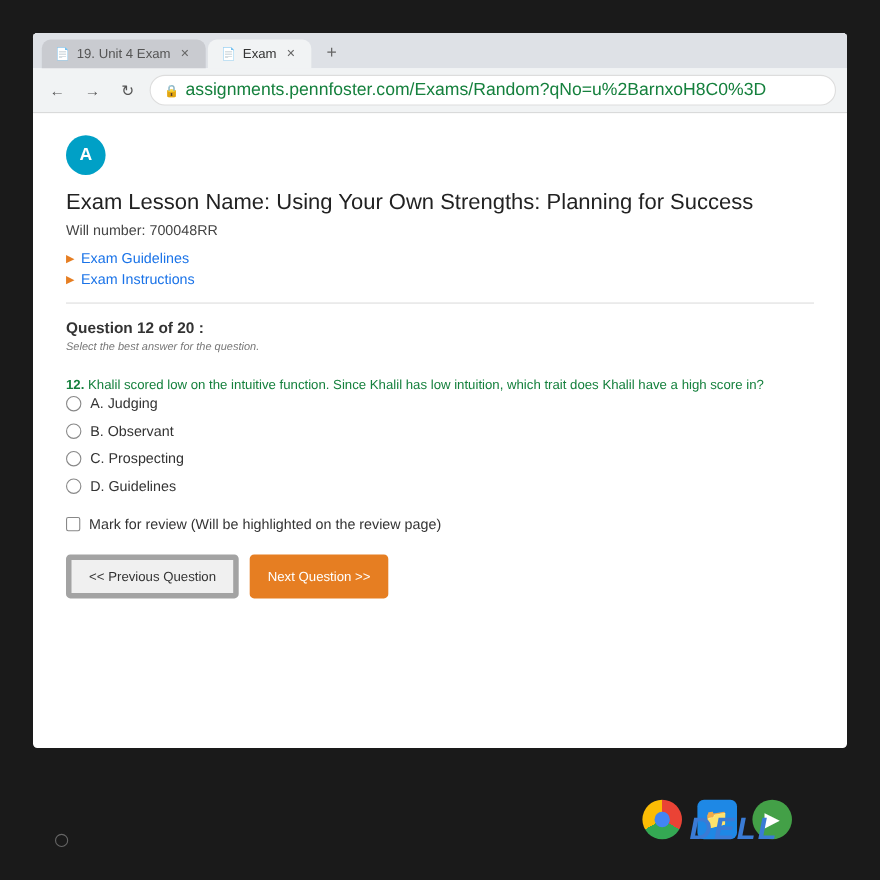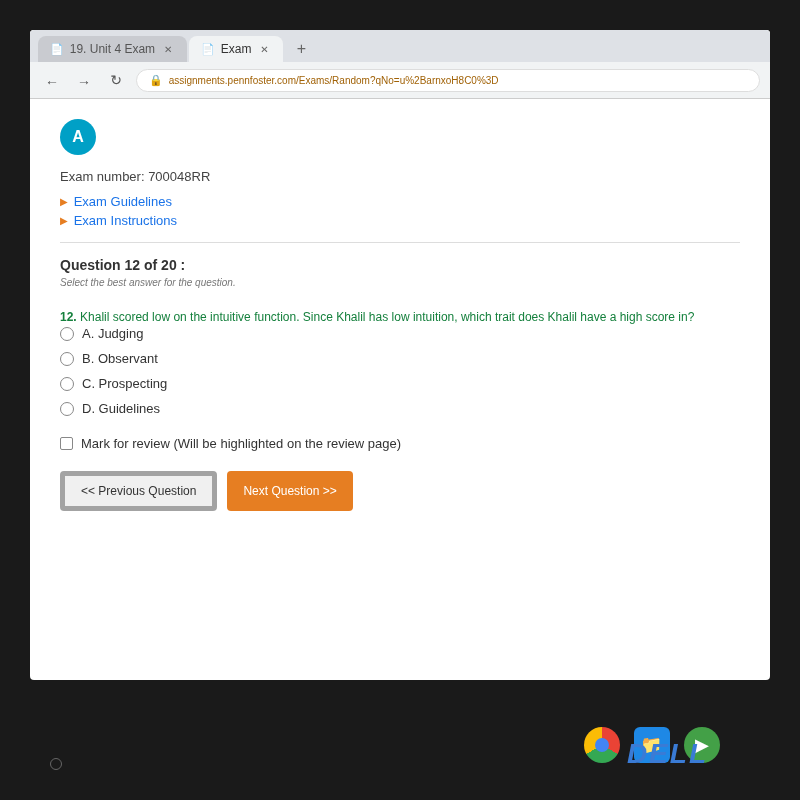--- a/index.html
+++ b/index.html
@@ -360,32 +360,33 @@
         <span>←</span>
       </div>
       <div class="nav-btn">
         <span>→</span>
       </div>
       <div class="nav-btn">
         <span>↻</span>
       </div>
       <div class="address-bar">
         <span class="lock-icon">🔒</span>
-        <span style="font-size:10px;color:#a16207;">assignments.pennfoster.com/Exams/Random?qNo=u%2BarnxoH8C0%3D</span>
+        <span style="font-size:16px;color:#15803d;">assignments.pennfoster.com/Exams/Random?qNo=u%2BarnxoH8C0%3D</span>
       </div>
     </div>
   </div>
 
   <div class="page-content">
 
     <div class="logo-icon">
       <span>A</span>
     </div>
 
-    <div class="exam-number">Exam number: 700048RR</div>
+    <div class="exam-title">Exam Lesson Name: Using Your Own Strengths: Planning for Success</div>
+    <div class="exam-number">Will number: 700048RR</div>
 
     <div class="collapsible-link">
       <span class="arrow">▶</span>
       <span>Exam Guidelines</span>
     </div>
     <div class="collapsible-link">
       <span class="arrow">▶</span>
       <span>Exam Instructions</span>
     </div>
 

